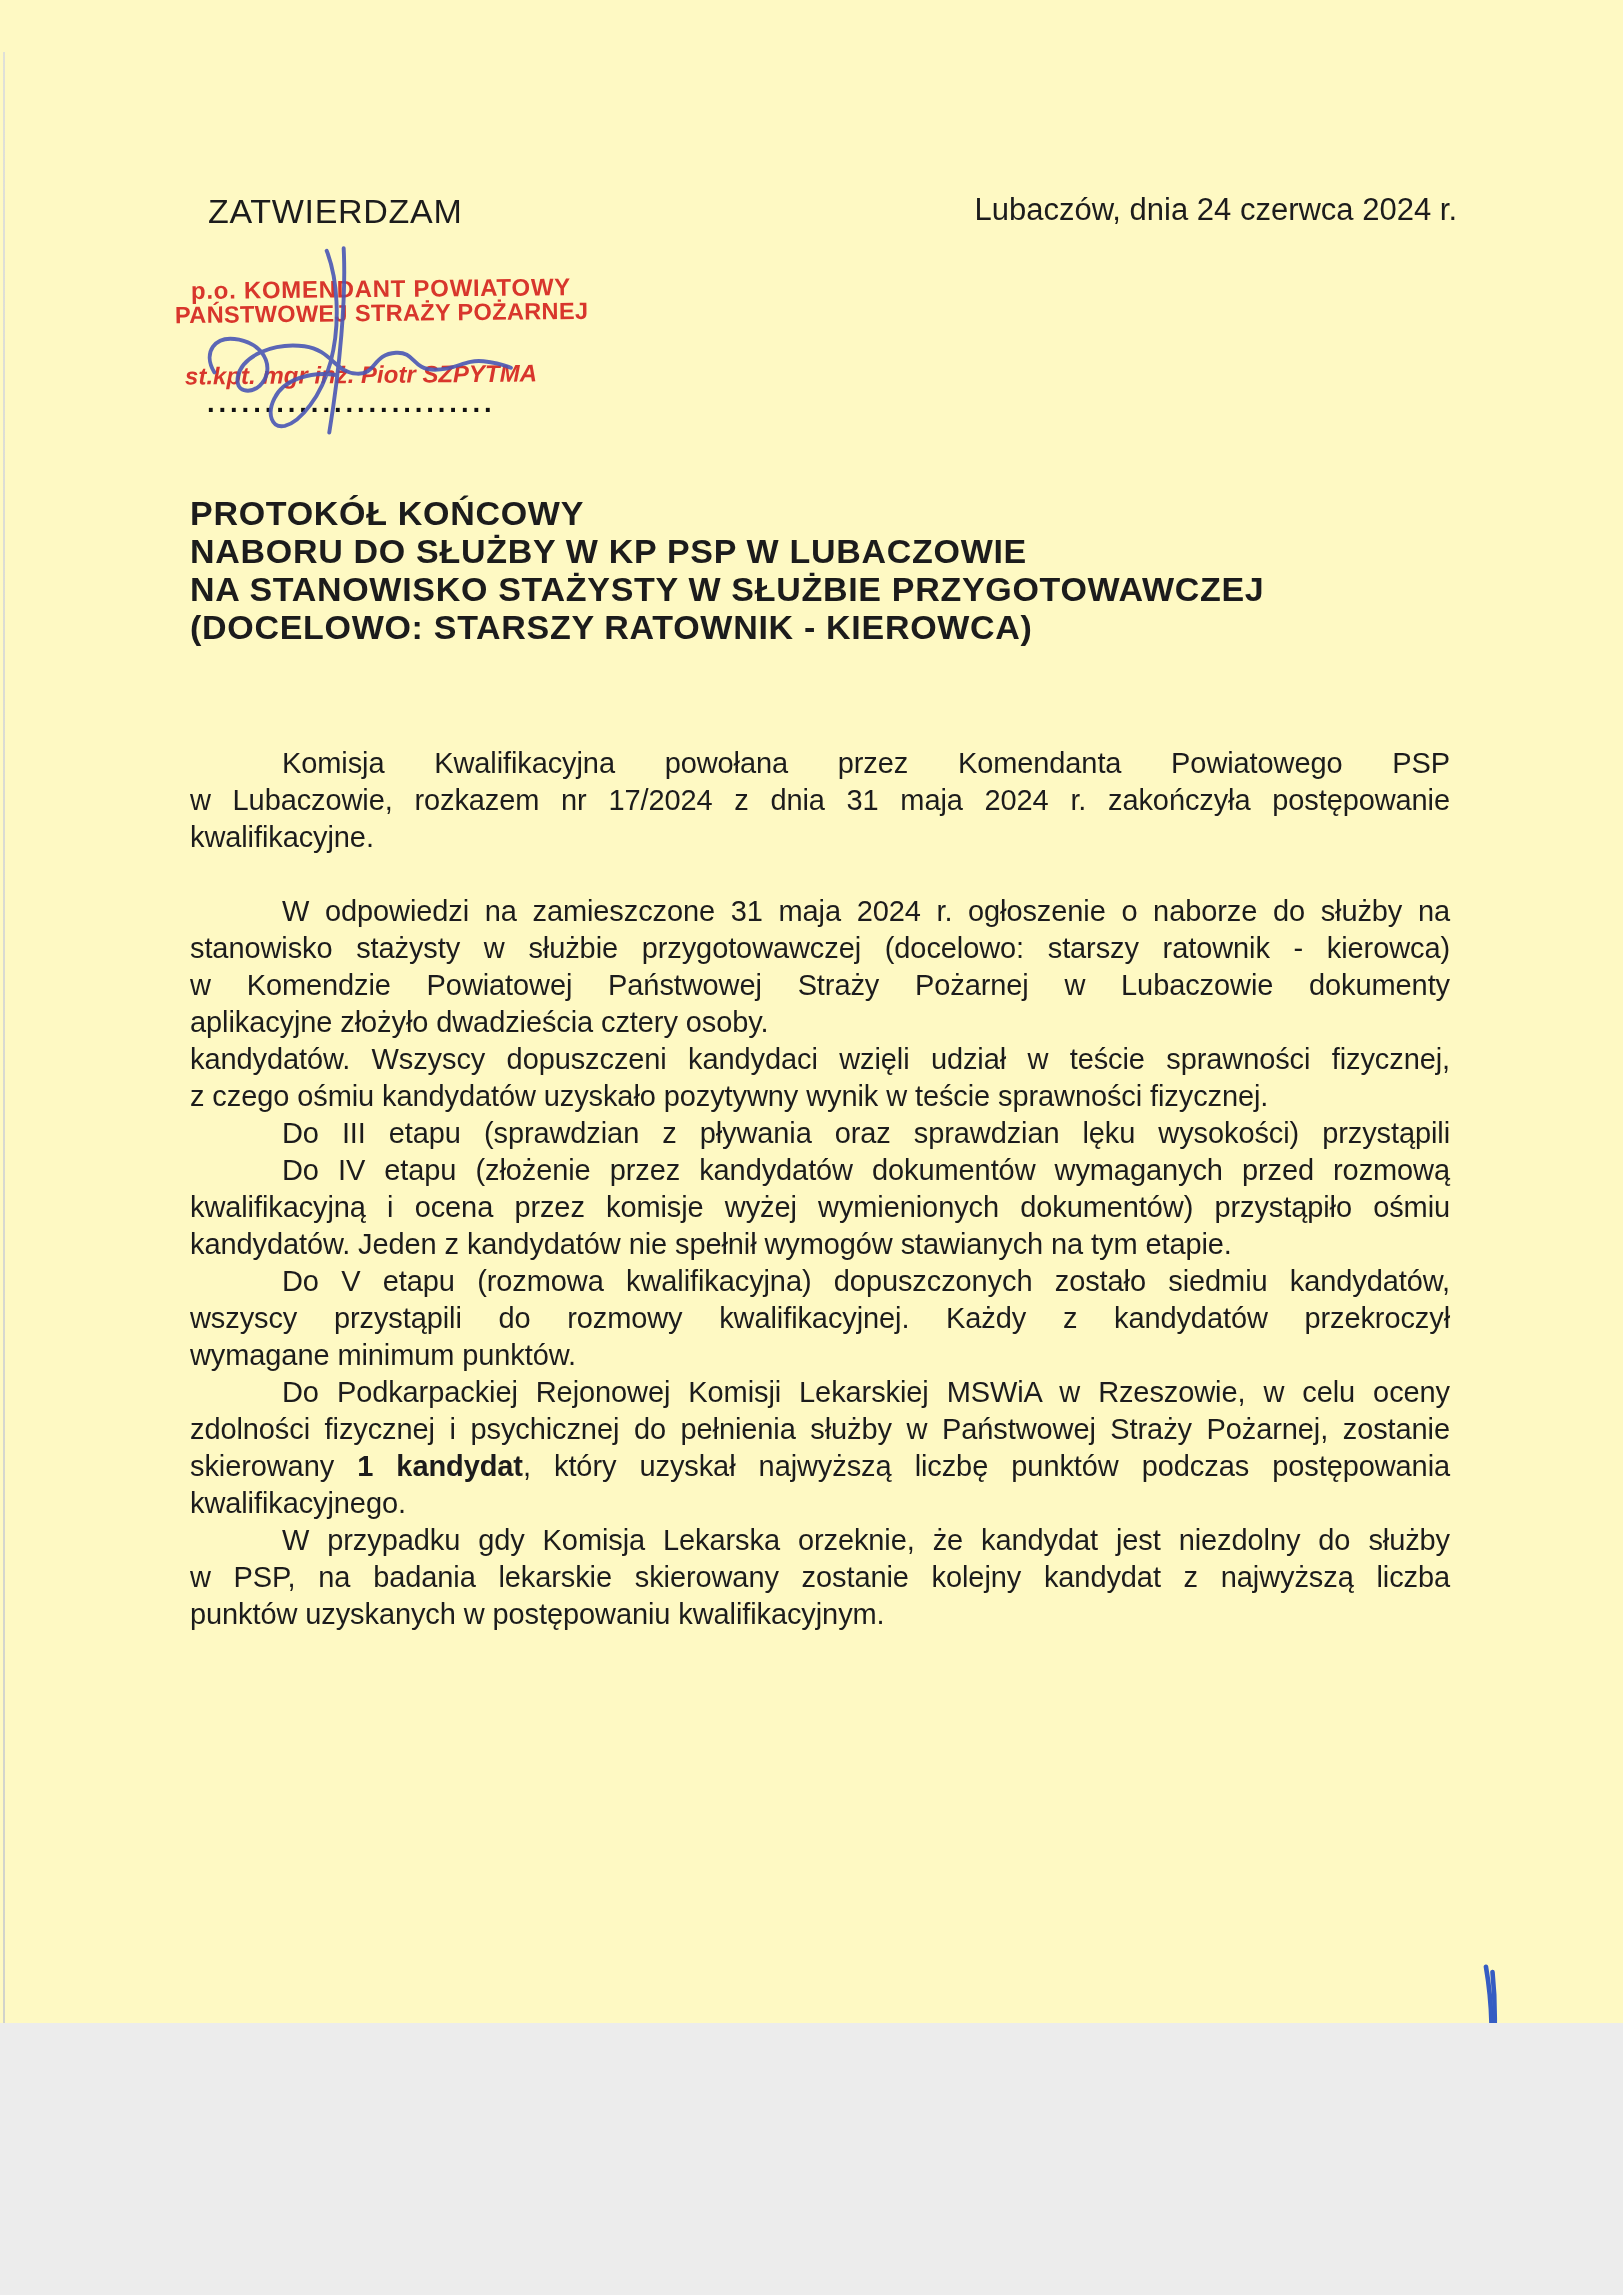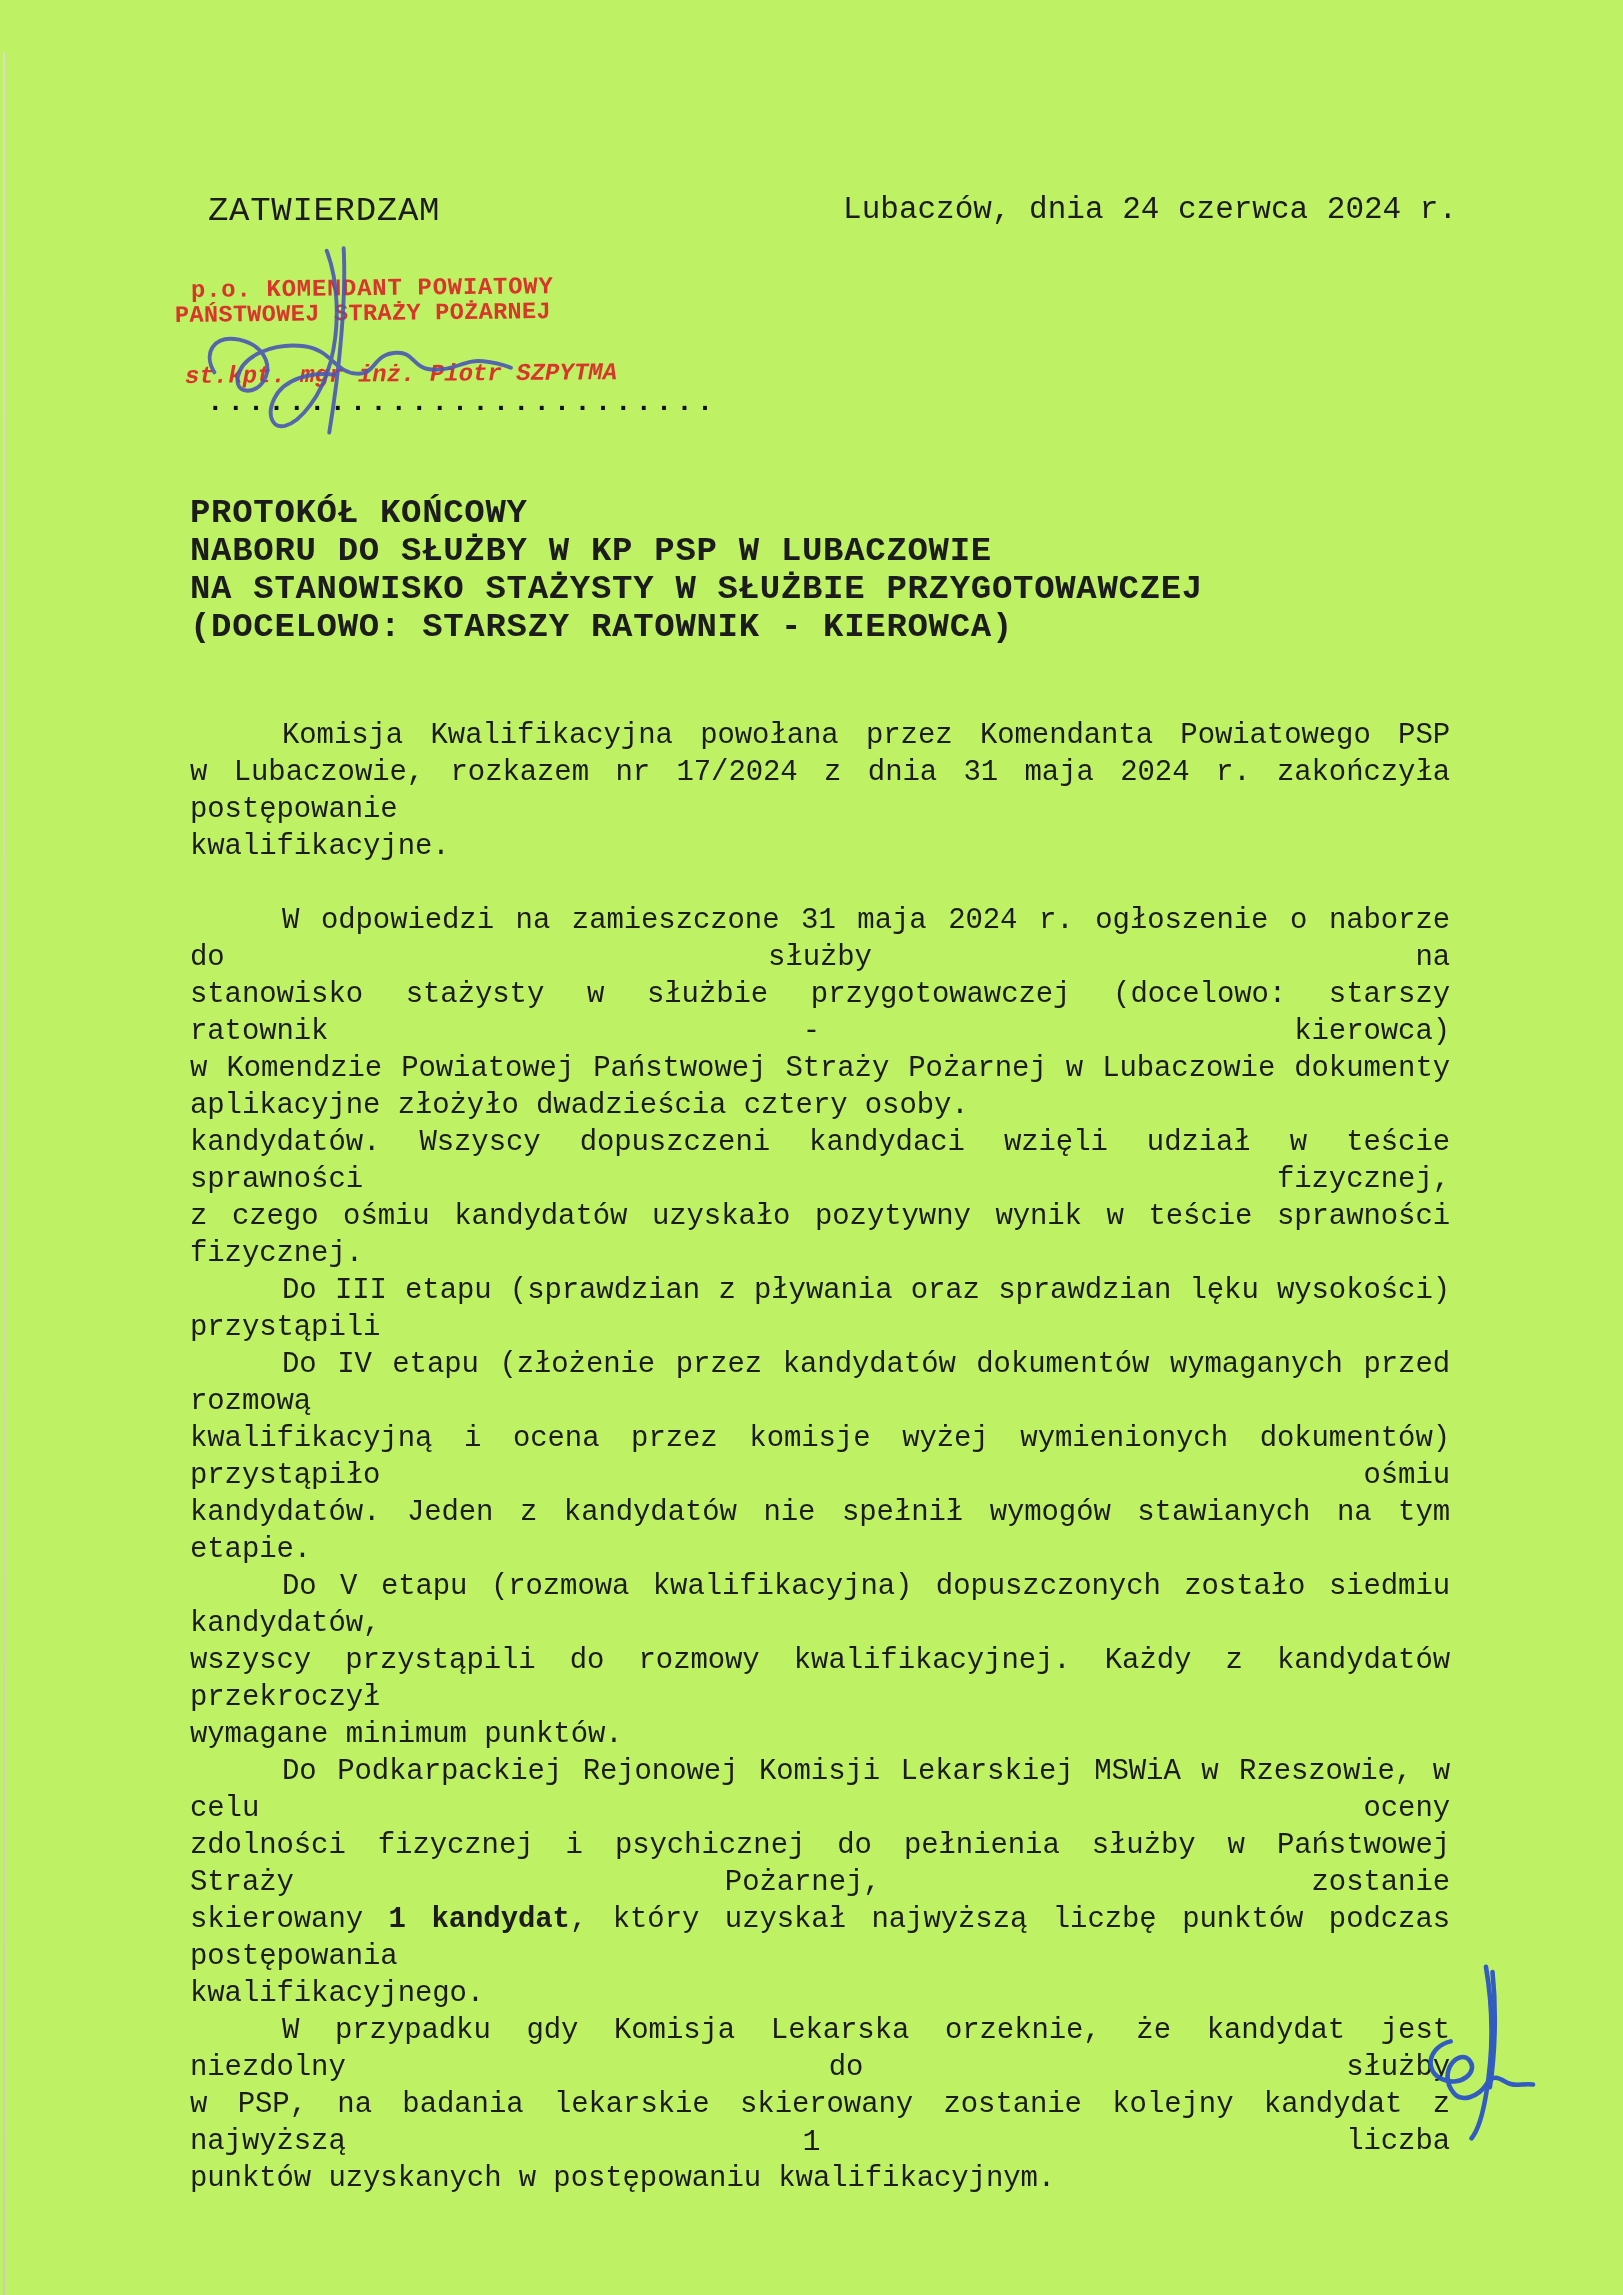--- a/index.html
+++ b/index.html
@@ -1,19 +1,19 @@
 <!DOCTYPE html>
 <html style="font-size:10.5px"><head>
 <meta charset="utf-8">
 <style>
   html,body { margin:0; padding:0; background:#ececec; }
   .page {
-    position:relative; width:1623px; height:2295px; margin:0 auto;
-    background:#bef264; overflow:hidden;
-    font-family:Liberation Mono, monospace; color:#1c1c1c;
+    position:relative; width:1623px; height:2023px; margin:0 auto;
+    background:#fef9c3; overflow:hidden;
+    font-family:Liberation Sans, sans-serif; color:#1c1c1c;
   }
   .scan-line {
     position:absolute; left:2.6px; top:52px; width:2px; height:2243px;
     background:linear-gradient(#dadcdc,#c7caca); opacity:.85;
   }
   .approve {
     position:absolute; left:208px; top:192px;
     font-size:34px; letter-spacing:0.7px; white-space:nowrap;
   }
   .place-date {
@@ -41,21 +41,21 @@
   .title-block {
     position:absolute; left:190px; top:494px; width:1260px;
     text-align:left; font-weight:bold; font-size:34px; line-height:38px;
     letter-spacing:0.7px;
   }
   .body-block {
     position:absolute; left:190px; top:717px; width:1260px;
     font-size:29px; line-height:37px; letter-spacing:-0.1px;
   }
   .para { margin:0; }
-  .para.space-after { margin-bottom:37px; }
+  .para.space-after { margin-bottom:37px;margin-top:28px; }
   .line { text-align:justify; text-align-last:justify; }
   .line.last { text-align-last:left; }
   .line.first { text-indent:92px; }
   .page-num {
     position:absolute; left:0; top:2125px; width:1623px;
     text-align:center; font-size:30px;
   }
 </style>
 </head>
 <body>

